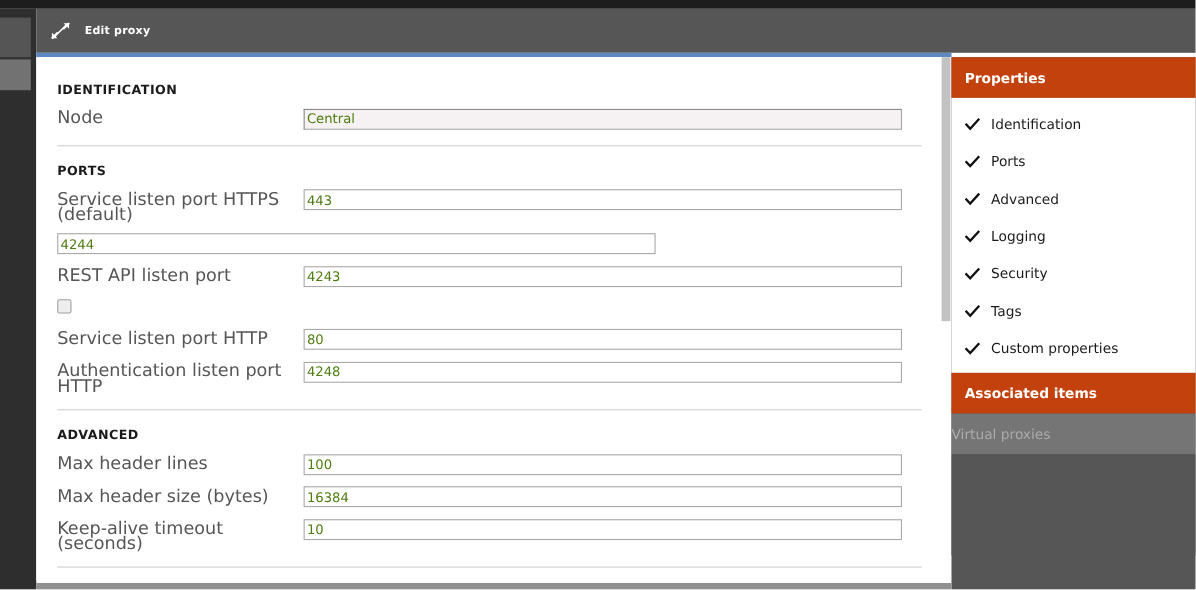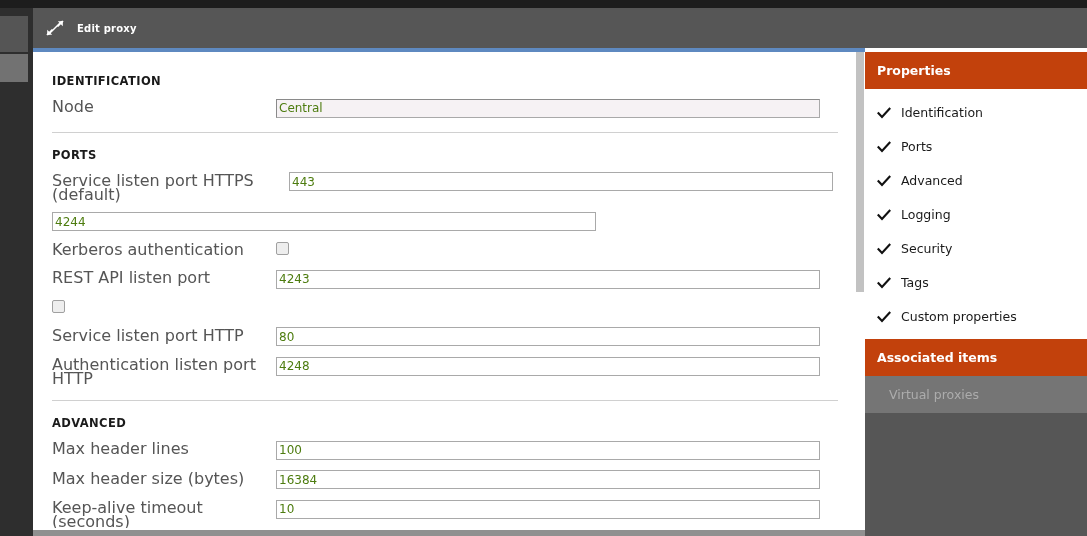--- a/index.html
+++ b/index.html
@@ -196,21 +196,20 @@
     display: block;
   }
   .prop-label {
     font-size: 12.5px;
     color: #1a1a1a;
   }
   .assoc-row {
     height: 37px;
     display: flex;
     align-items: center;
-    padding-left: 24px;
     box-sizing: border-box;
     background: #757575;
     color: #acacac;
     font-size: 12.5px;
   }
   .assoc-fill {
     background: #565656;
   }
 
   
@@ -251,30 +250,26 @@
 
 <div class="form-panel">
   <div class="form-inner" id="form-inner" style="padding-top: 22px;">
       <div class="section-title" style="margin-bottom: 9px;">IDENTIFICATION</div>
       <div class="frow" style="margin-bottom: 9px;">
         <div class="flabel">Node</div>
         <div class="fctrl"><input type="text" class="finput readonly" readonly="" value="Central" style=""></div>
       </div>
       <div class="divider" style="margin-top: 14px; margin-bottom: 15px;"></div>
       <div class="section-title" style="margin-bottom: 9px;">PORTS</div>
-      <div class="frow" style="margin-bottom: 9px; gap: 13px;">
+      <div class="frow" style="margin-bottom: 9px;">
         <div class="flabel">Service listen port HTTPS (default)</div>
         <div class="fctrl"><input type="text" class="finput" value="443" style=""></div>
       </div>
       <div class="frow" style="margin-bottom: 9px;">
         <div class="fctrl"><input type="text" class="finput" value="4244" style=""></div>
-      </div>
-      <div class="frow" style="margin-bottom: 9px;">
-        <div class="flabel">Kerberos authentication</div>
-        <div class="fctrl"><span class="fcheck"></span></div>
       </div>
       <div class="frow" style="margin-bottom: 9px;">
         <div class="flabel">REST API listen port</div>
         <div class="fctrl"><input type="text" class="finput" value="4243" style=""></div>
       </div>
       <div class="frow" style="margin-bottom: 9px;">
         <div class="fctrl"><span class="fcheck"></span></div>
       </div>
       <div class="frow" style="margin-bottom: 9px;">
         <div class="flabel">Service listen port HTTP</div>

